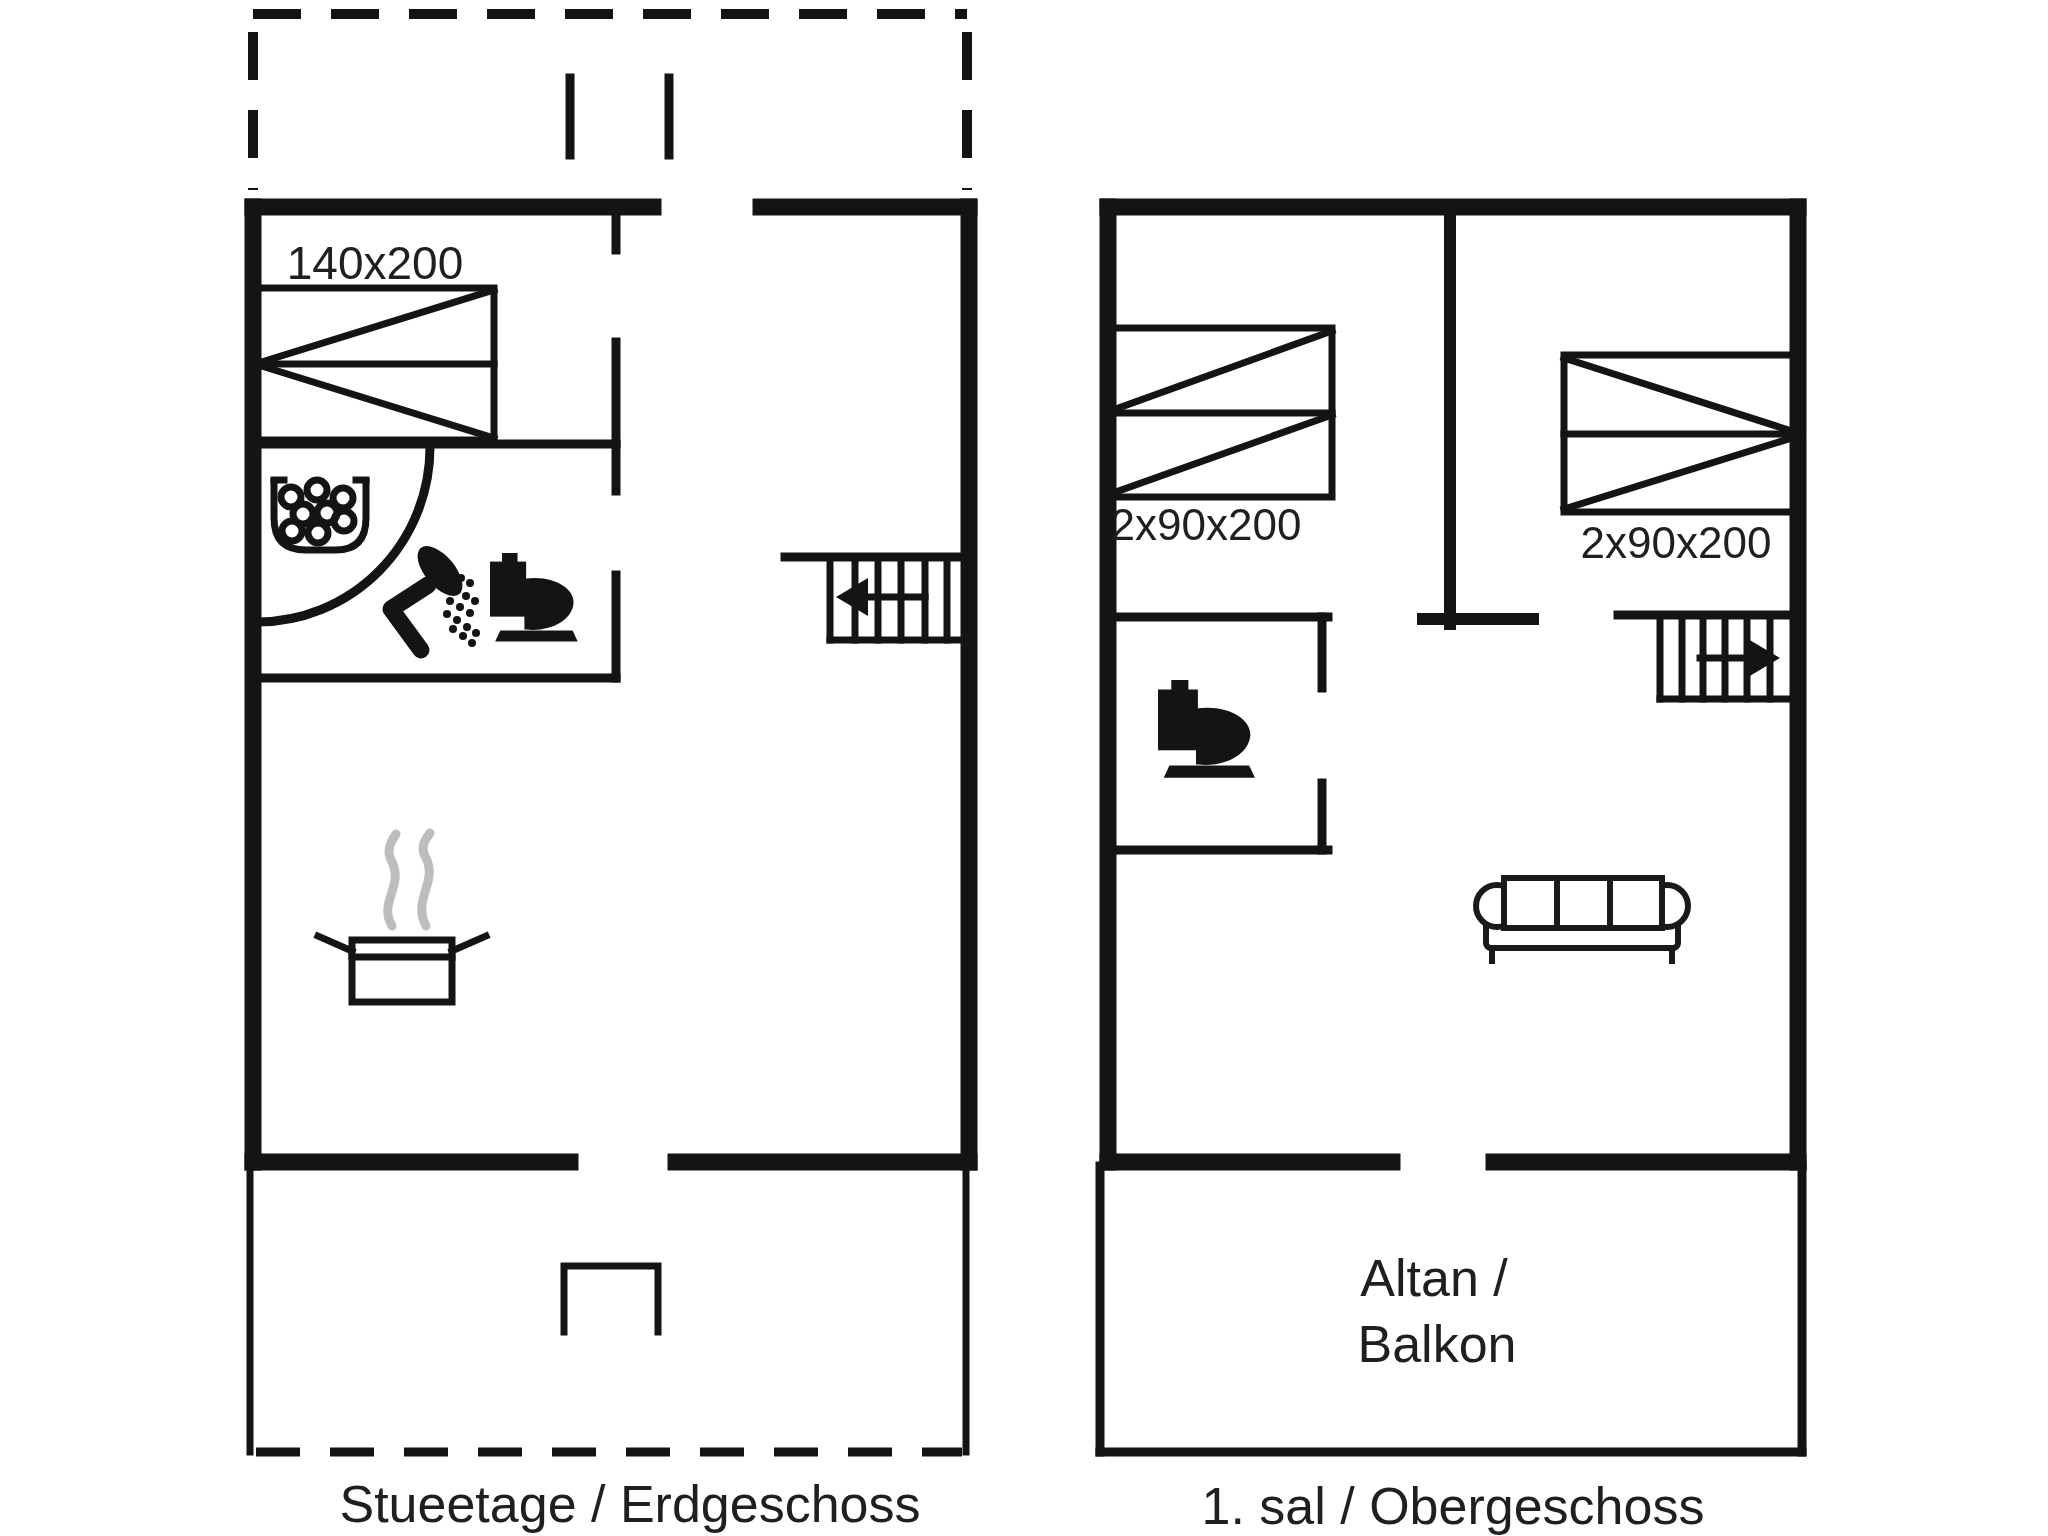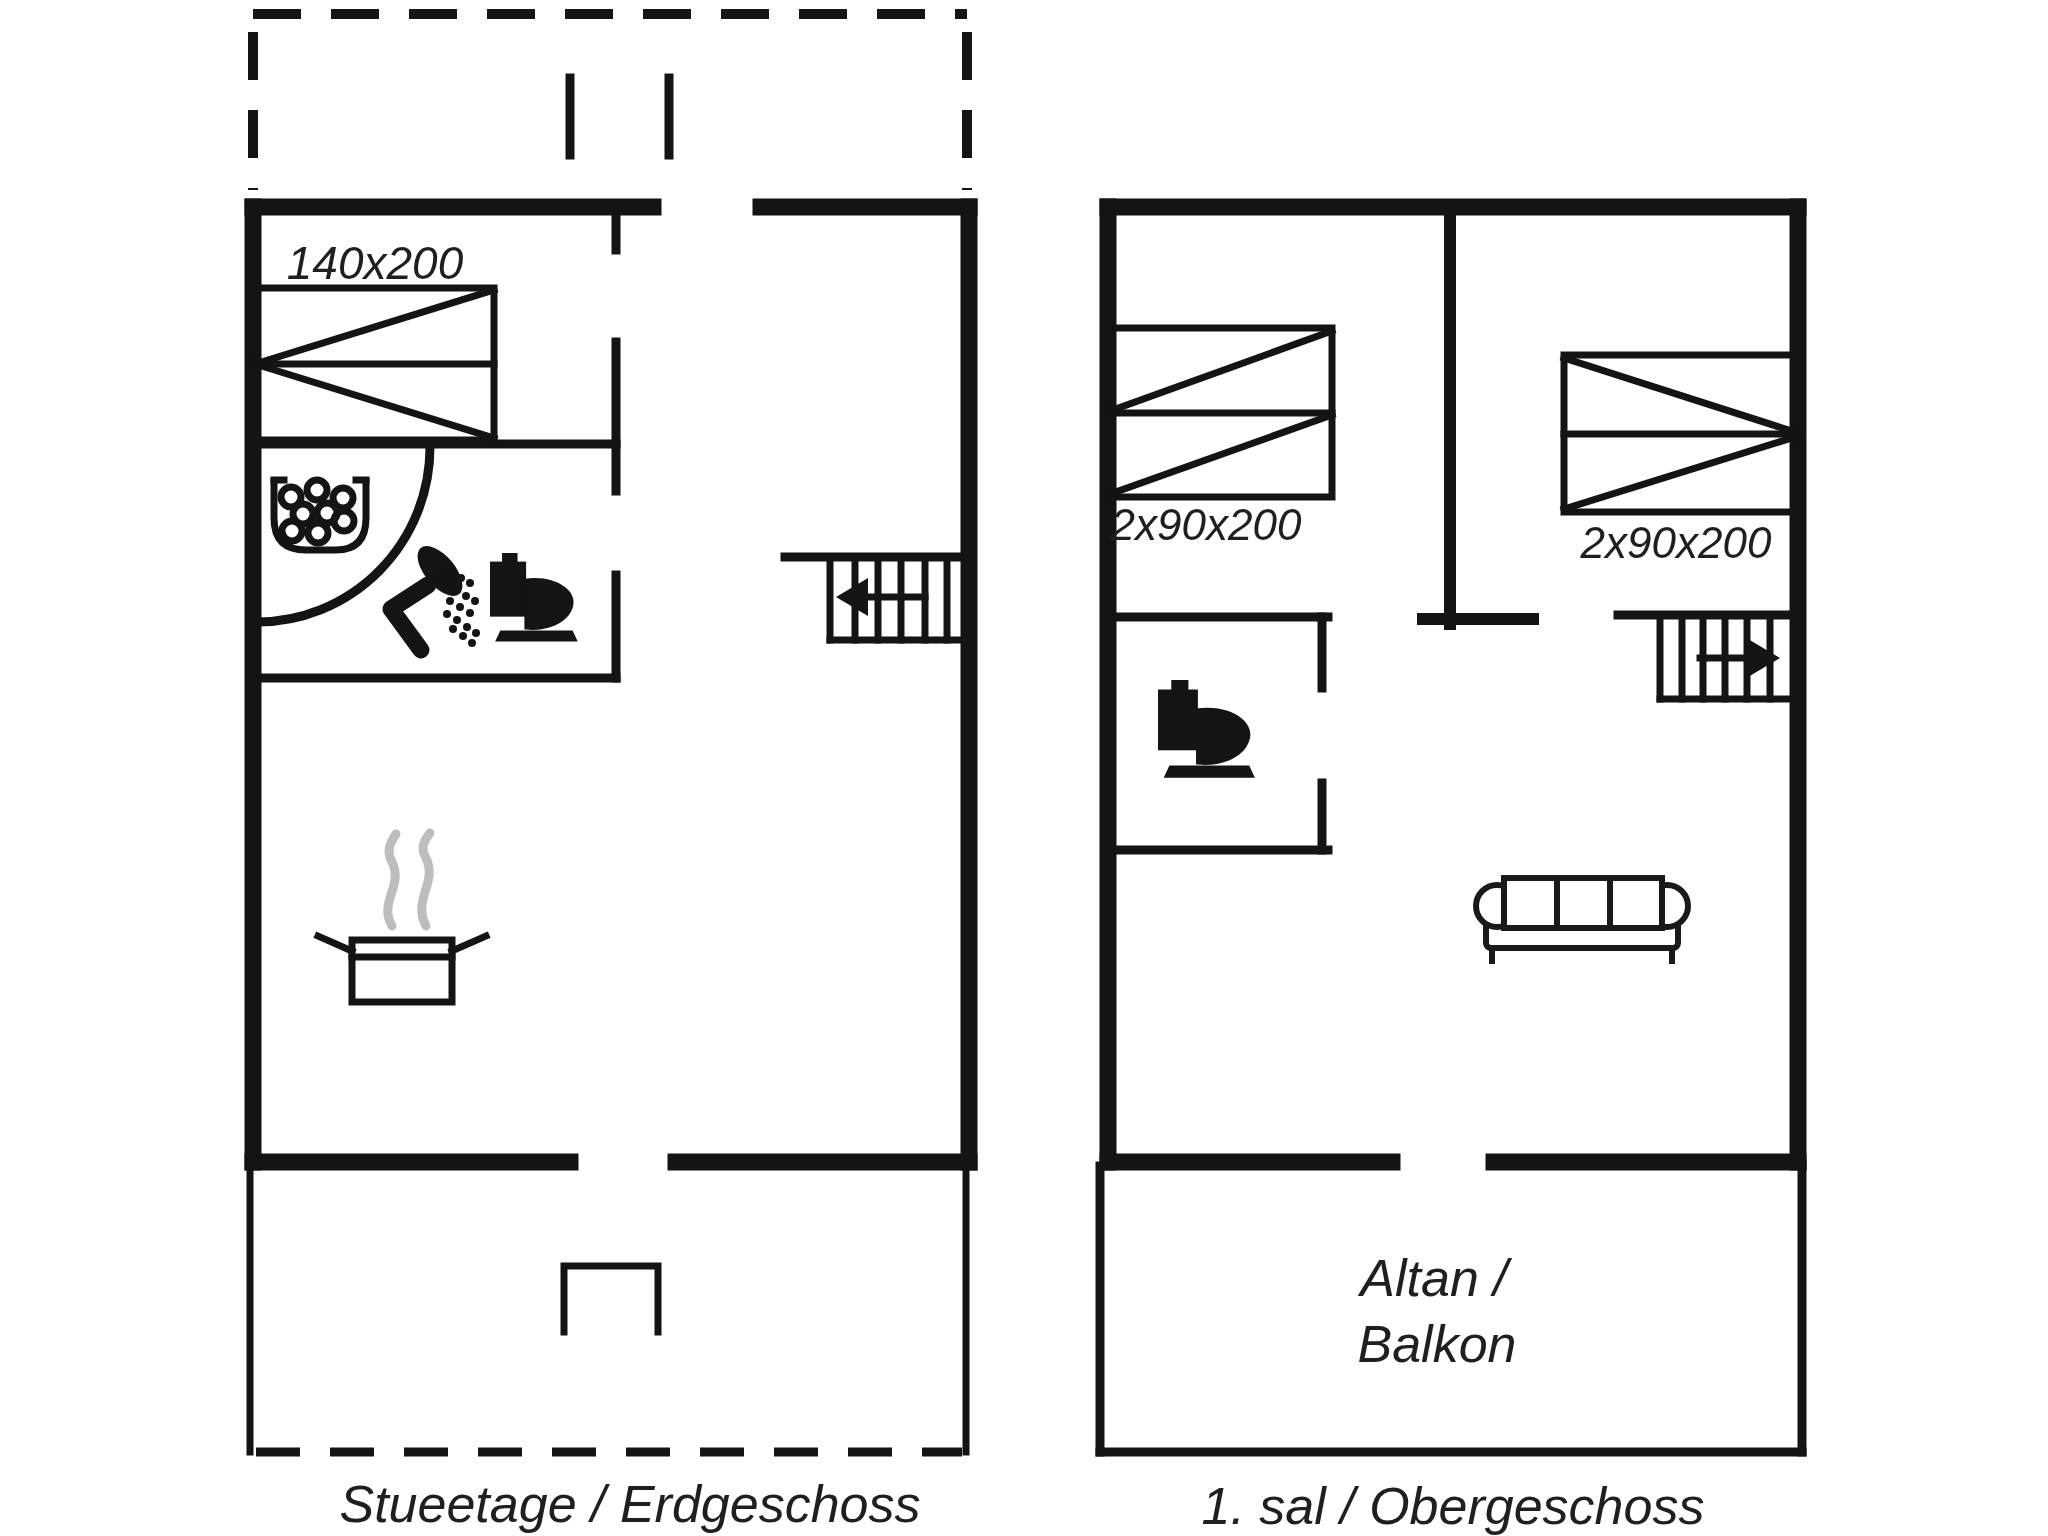--- a/index.html
+++ b/index.html
@@ -9,21 +9,20 @@
     width: 2048px;
     height: 1536px;
     font-family: "Liberation Sans", sans-serif;
   }
   .plan-stage {
     position: relative;
     width: 2048px;
     height: 1536px;
     background: #ffffff;
     overflow: hidden;
-    font-style: italic;
   }
   svg { display: block; }
 
   
   .wall-thick   { stroke: #141414; stroke-width: 17; fill: none; stroke-linecap: square; }
   .wall-thin    { stroke: #141414; stroke-width: 9;  fill: none; stroke-linecap: square; }
   .wall-divider { stroke: #141414; stroke-width: 12; fill: none; stroke-linecap: square; }
   .line-light   { stroke: #141414; stroke-width: 7;  fill: none; stroke-linecap: square; }
   .dash-border  { stroke: #141414; stroke-width: 10; fill: none; stroke-dasharray: 48 30; stroke-linecap: butt; }
   .dash-border-b{ stroke: #141414; stroke-width: 9;  fill: none; stroke-dasharray: 44 30; stroke-linecap: butt; }

